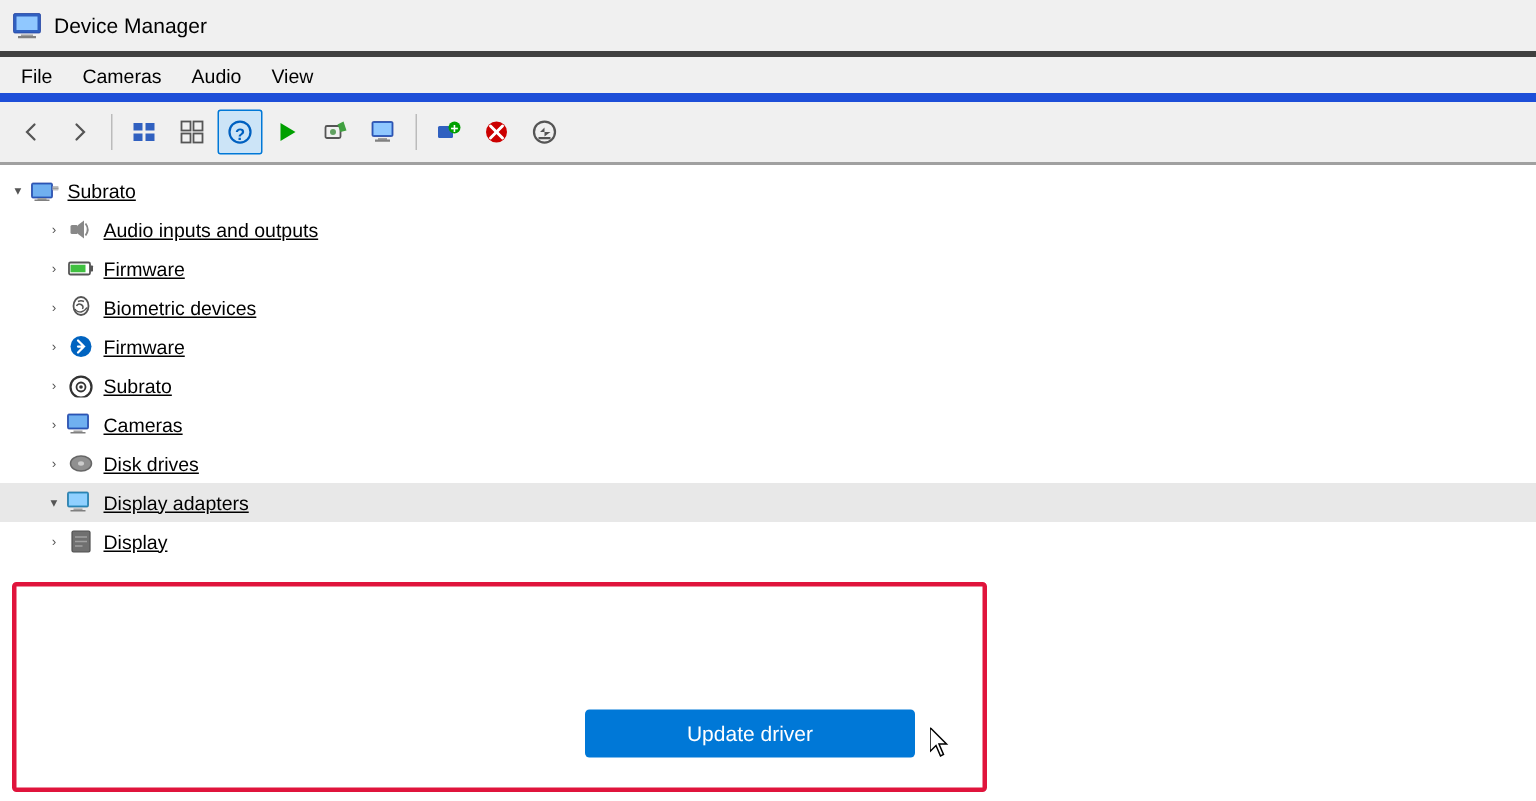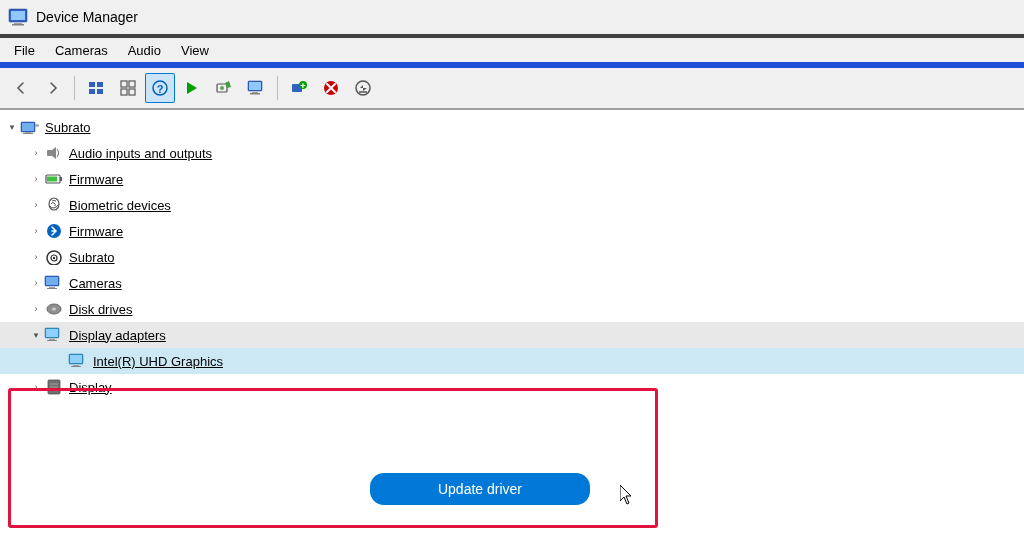--- a/index.html
+++ b/index.html
@@ -137,26 +137,27 @@
       pointer-events: none;
       z-index: 10;
     }
 
     
     #update-driver-btn {
       position: absolute;
       background: #0078d7;
       color: #fff;
       border: none;
-      border-radius: 14px;
+      border-radius: 3px;
       padding: 8px 28px;
       font-size: 14px;
       cursor: pointer;
       font-family: 'Segoe UI', sans-serif;
       white-space: nowrap;
+      margin-left: 20px;
     }
 
     
     #cursor {
       position: absolute;
       font-size: 18px;
       pointer-events: none;
     }
   </style>
 </head>
@@ -368,32 +369,20 @@
         <svg width="20" height="16" viewBox="0 0 20 16">
           <rect x="1" y="1" width="14" height="10" rx="1" fill="#3090c0" stroke="#2070a0" stroke-width="0.5"></rect>
           <rect x="2" y="2" width="12" height="8" fill="#90d0ff"></rect>
           <rect x="5" y="12" width="6" height="1.5" fill="#a0a0a0"></rect>
           <rect x="3" y="13" width="10" height="1" fill="#808080"></rect>
         </svg>
       </span>
       <span class="item-label">Display adapters</span>
     </div>
 
-    <div class="tree-item indent-2" style="padding-left:52px; background:#cde8f5;">
-      <span class="chevron" style="visibility:hidden;">›</span>
-      <span class="item-icon">
-        <svg width="20" height="16" viewBox="0 0 20 16">
-          <rect x="1" y="1" width="14" height="10" rx="1" fill="#3090c0" stroke="#2070a0" stroke-width="0.5"></rect>
-          <rect x="2" y="2" width="12" height="8" fill="#90d0ff"></rect>
-          <rect x="5" y="12" width="6" height="1.5" fill="#a0a0a0"></rect>
-          <rect x="3" y="13" width="10" height="1" fill="#808080"></rect>
-        </svg>
-      </span>
-      <span class="item-label">Intel(R) UHD Graphics</span>
-    </div>
 
     <div class="tree-item indent-1" style="padding-left:28px;">
       <span class="chevron">›</span>
       <span class="item-icon">
         <svg width="18" height="16" viewBox="0 0 18 16">
           <rect x="3" y="1" width="12" height="14" rx="1" fill="#707070" stroke="#505050" stroke-width="0.8"></rect>
           <line x1="5" y1="5" x2="13" y2="5" stroke="#a0a0a0" stroke-width="1"></line>
           <line x1="5" y1="8" x2="13" y2="8" stroke="#a0a0a0" stroke-width="1"></line>
           <line x1="5" y1="11" x2="10" y2="11" stroke="#a0a0a0" stroke-width="1"></line>
         </svg>

